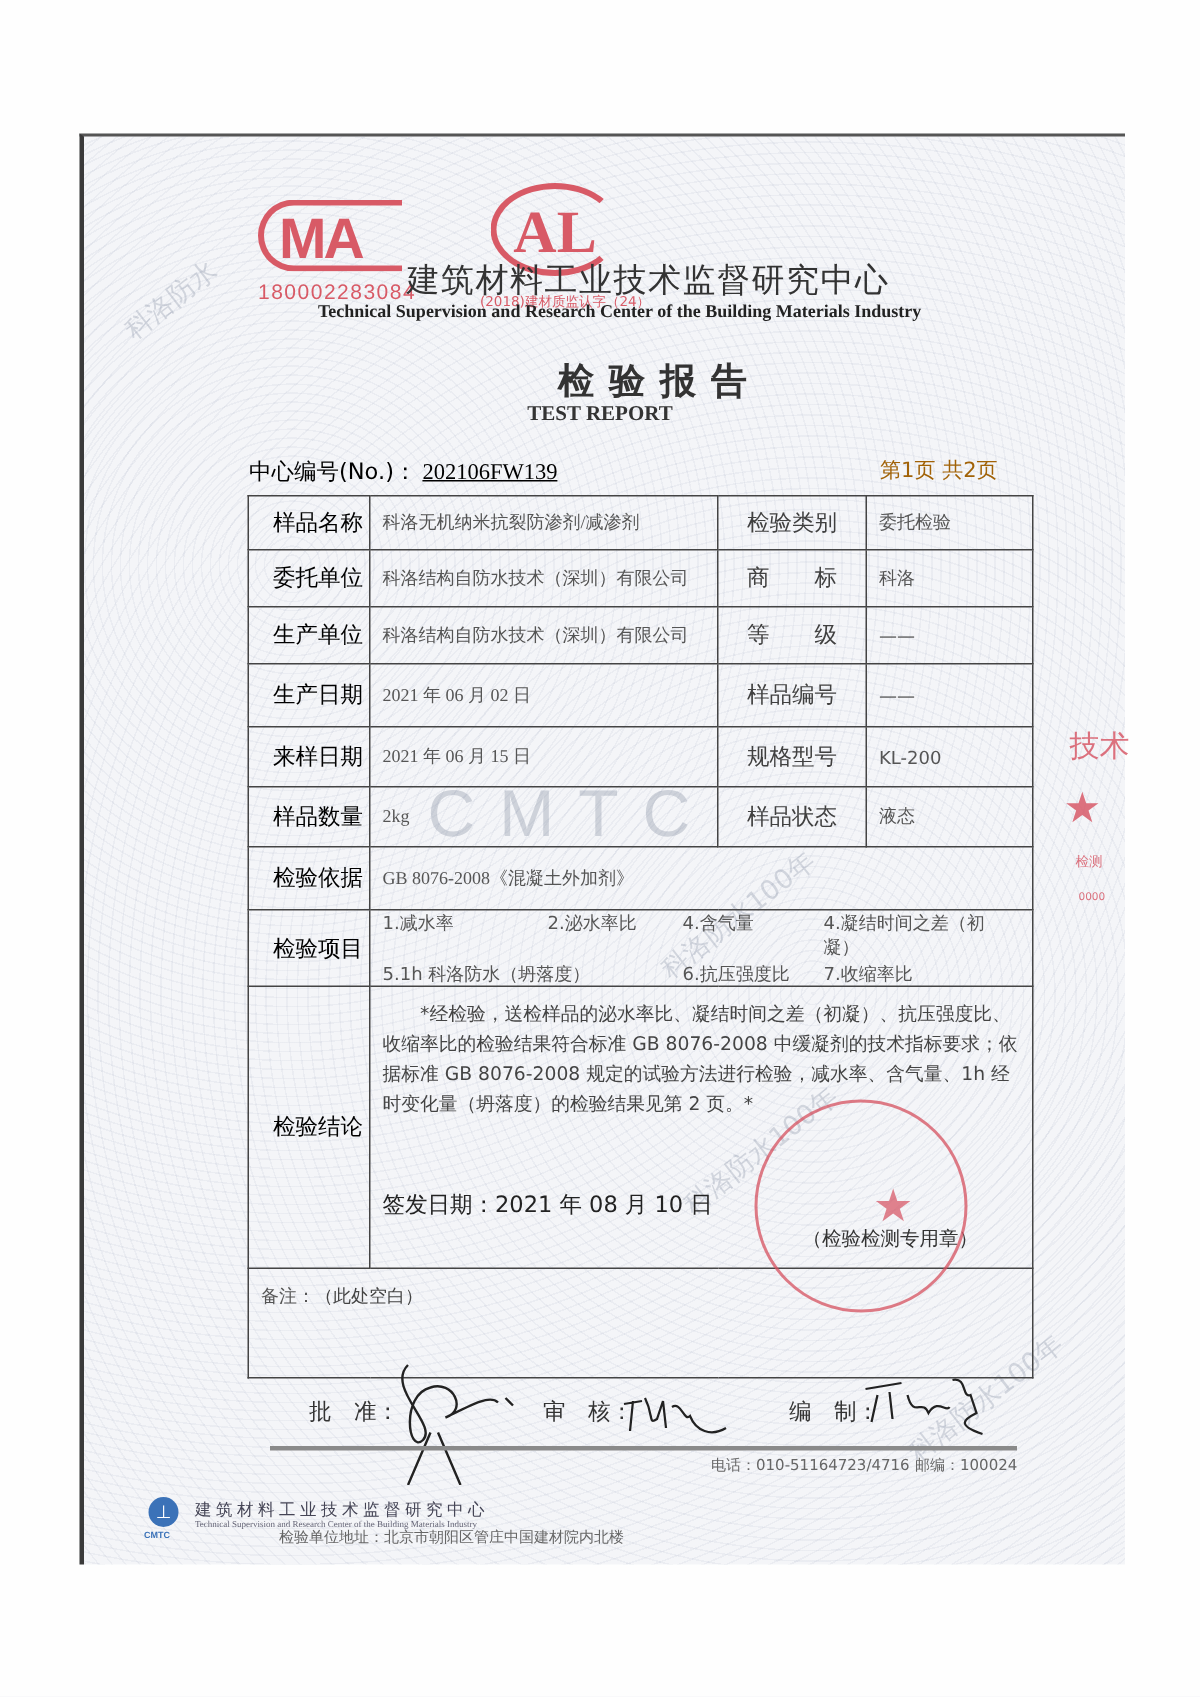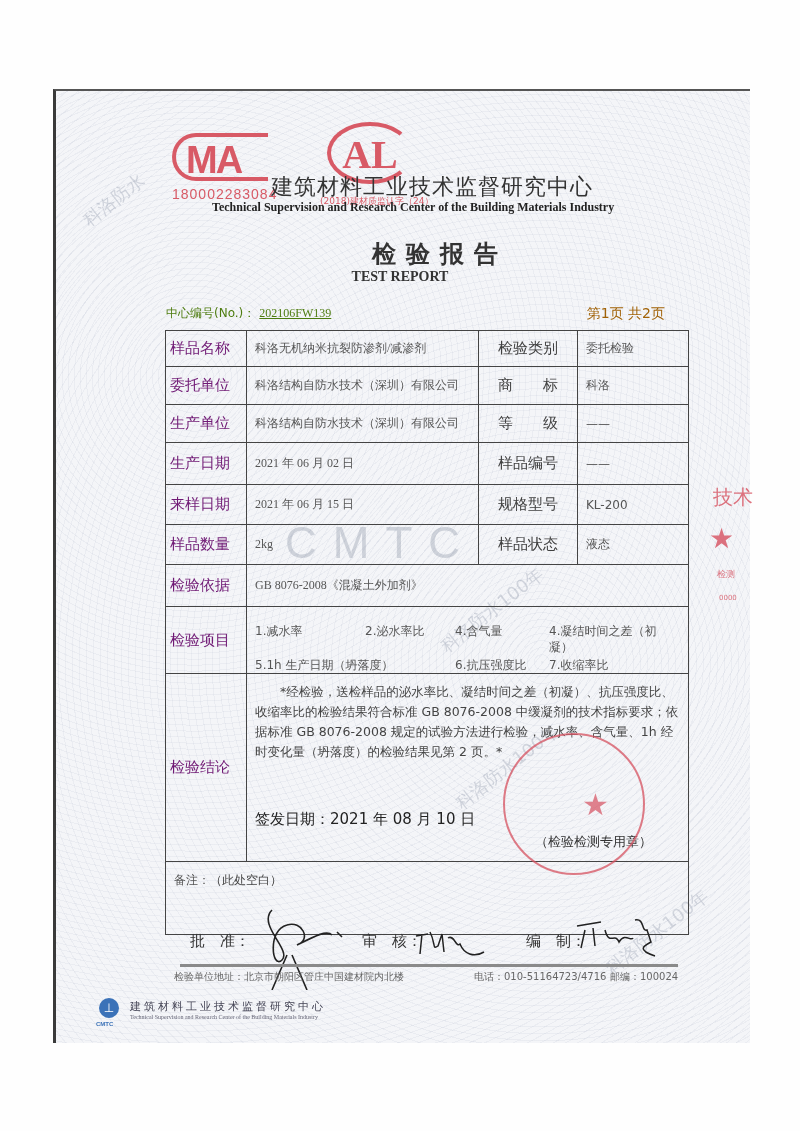--- a/index.html
+++ b/index.html
@@ -27,33 +27,33 @@
   .seal-cal {
     position:absolute; left:327px; top:122px; width:86px; height:62px;
     border:4px solid #d85a66; border-right-color:transparent; border-radius:50%;
     color:#d85a66; font:bold 40px "Liberation Serif", serif; text-align:center; line-height:58px; box-sizing:border-box;
   }
   .seal-cal-num { position:absolute; left:320px; top:195px; color:#d85a66; font:9px "DejaVu Sans", sans-serif; }
   .org-cn { position:absolute; left:271px; top:172px; font-size:22px; color:#333; letter-spacing:1px; font-family:"DejaVu Sans", sans-serif; }
   .org-en { position:absolute; left:212px; top:200px; font:bold 12px "Liberation Serif", serif; color:#222; }
   .title-cn { position:absolute; left:0; width:800px; top:238px; text-align:center; font:bold 24px "DejaVu Sans", sans-serif; letter-spacing:10px; color:#333;padding-left:40px; }
   .title-en { position:absolute; left:0; width:800px; top:269px; text-align:center; font:bold 14px "Liberation Serif", serif; color:#333; }
-  .no-row { position:absolute; left:166px; top:305px; font-size:12px; color:#4d7c0f; }
+  .no-row { position:absolute; left:166px; top:305px; font-size:15px; color:#000000; }
   .no-row .val { font-family:"Liberation Serif", serif; text-decoration:underline; margin-left:4px; }
   .page-row { position:absolute; right:135px; top:305px; font-size:14px; color:#a16207; }
   table.report {
     position:absolute; left:165px; top:330px; width:524px; border-collapse:collapse;
     border:1.5px solid #333;
   }
   table.report td { border:1px solid #444; padding:0 8px; font-size:12px; color:#555; vertical-align:middle; }
-  table.report td.lbl { width:72px; font-size:15px; color:#701a75; text-align:left; padding:0 4px; }
+  table.report td.lbl { width:72px; font-size:15px; color:#000000; text-align:right; padding:0 4px; }
   table.report td.lbl2 { width:82px; font-size:15px; color:#404040; text-align:center; }
   table.report td.val { font-family:"Liberation Serif", serif; }
   table.report td.val2 { width:94px; }
-  .items { display:grid; grid-template-columns:110px 90px 94px auto; row-gap:2px; font-size:12px; line-height:16px;margin-top:16px; }
+  .items { display:grid; grid-template-columns:110px 90px 94px auto; row-gap:2px; font-size:12px; line-height:16px; }
   .items span:nth-child(5) { grid-column: span 2; }
   .concl-text { font-size:12.5px; line-height:20px; padding-top:8px; text-indent:2em; color:#444; }
   .sign-date { margin-top:48px; font-size:15px; color:#222; padding-right:2px; }
   .sign-sub { text-align:right; font-size:13px; color:#333; padding-right:28px; margin-top:4px; }
   .remark { height:62px; vertical-align:top !important; padding-top:10px !important; font-size:15px; color:#222; }
   .remark .small { font-size:12px; color:#444; }
   .sigs { position:absolute; left:190px; top:926px; width:480px; font-size:15px; color:#333; }
   .sigs .s { position:absolute; white-space:nowrap; }
   .sig-scribble { position:absolute; }
   .footer-line { position:absolute; left:180px; top:964px; width:498px; height:3px; background:#8a8a8a; }
@@ -144,21 +144,21 @@
     <td class="val" colspan="3">GB 8076-2008《混凝土外加剂》</td>
   </tr>
   <tr style="height:50px">
     <td class="lbl">检验项目</td>
     <td colspan="3">
       <div class="items">
         <span>1.减水率</span>
         <span>2.泌水率比</span>
         <span>4.含气量</span>
         <span>4.凝结时间之差（初凝）</span>
-        <span>5.1h 生产日期（坍落度）</span>
+        <span>5.1h 科洛防水（坍落度）</span>
         <span>6.抗压强度比</span>
         <span>7.收缩率比</span>
       </div>
     </td>
   </tr>
   <tr style="height:188px">
     <td class="lbl">检验结论</td>
     <td colspan="3" style="vertical-align:top;">
       <div class="concl-text">*经检验，送检样品的泌水率比、凝结时间之差（初凝）、抗压强度比、收缩率比的检验结果符合标准 GB 8076-2008 中缓凝剂的技术指标要求；依据标准 GB 8076-2008 规定的试验方法进行检验，减水率、含气量、1h 经时变化量（坍落度）的检验结果见第 2 页。*</div>
       <div class="sign-date">签发日期：2021 年 08 月 10 日</div>
@@ -177,35 +177,35 @@
 <div class="stamp-star">★</div>
 
 <div class="edge-stamp">
   <span class="t">技术</span>
   <span class="star">★</span>
   <span class="b">检测</span>
   <span class="n">0000</span>
 </div>
 
 <div class="sigs">
-  <span class="s" style="left:0;top:6px;">批　准：</span>
+  <span class="s" style="left:16px;top:6px;">批　准：</span>
   <svg class="sig-scribble" style="left:62px;top:-26px;" width="95" height="90" viewBox="0 0 95 90">
     <path d="M20 10 C5 25,40 50,30 60 C20 70,15 30,35 25 C50 20,60 40,45 45 C65 35,75 30,80 35 M85 32 l5 5 M35 55 L20 90 M40 55 L55 90" fill="none" stroke="#222" stroke-width="1.6"></path>
   </svg>
   <span class="s" style="left:172px;top:6px;">审　核：</span>
   <svg class="sig-scribble" style="left:224px;top:-2px;" width="75" height="40" viewBox="0 0 75 40">
     <path d="M2 12 L14 10 M8 10 L6 30 M16 8 C22 20,18 26,24 22 L28 10 L30 28 M34 14 C40 10,42 24,46 20 C50 30,60 34,70 28" fill="none" stroke="#222" stroke-width="1.5"></path>
   </svg>
   <span class="s" style="left:336px;top:6px;">编　制：</span>
   <svg class="sig-scribble" style="left:385px;top:-14px;" width="90" height="50" viewBox="0 0 90 50">
     <path d="M2 14 L26 10 M10 18 L6 36 M18 16 L20 34 M30 18 C34 34,40 20,44 30 C50 20,56 30,58 26 M60 8 C70 6,66 20,72 18 L76 30 C68 34,62 38,80 44" fill="none" stroke="#222" stroke-width="1.5"></path>
   </svg>
 </div>
 
 <div class="footer-line"></div>
-<div class="addr" style="left:174px;">检验单位地址：北京市朝阳区管庄中国建材院内北楼</div>
+<div class="addr" style="left:186px;margin-top:48px;">检验单位地址：北京市朝阳区管庄中国建材院内北楼</div>
 <div class="addr" style="left:474px;">电话：010-51164723/4716</div>
 <div class="addr" style="left:610px;">邮编：100024</div>
 
 <div class="logo">⊥</div>
 <div class="logo-txt">CMTC</div>
 <div class="foot-cn">建筑材料工业技术监督研究中心</div>
 <div class="foot-en">Technical Supervision and Research Center of the Building Materials Industry</div>
 
 </body></html>

